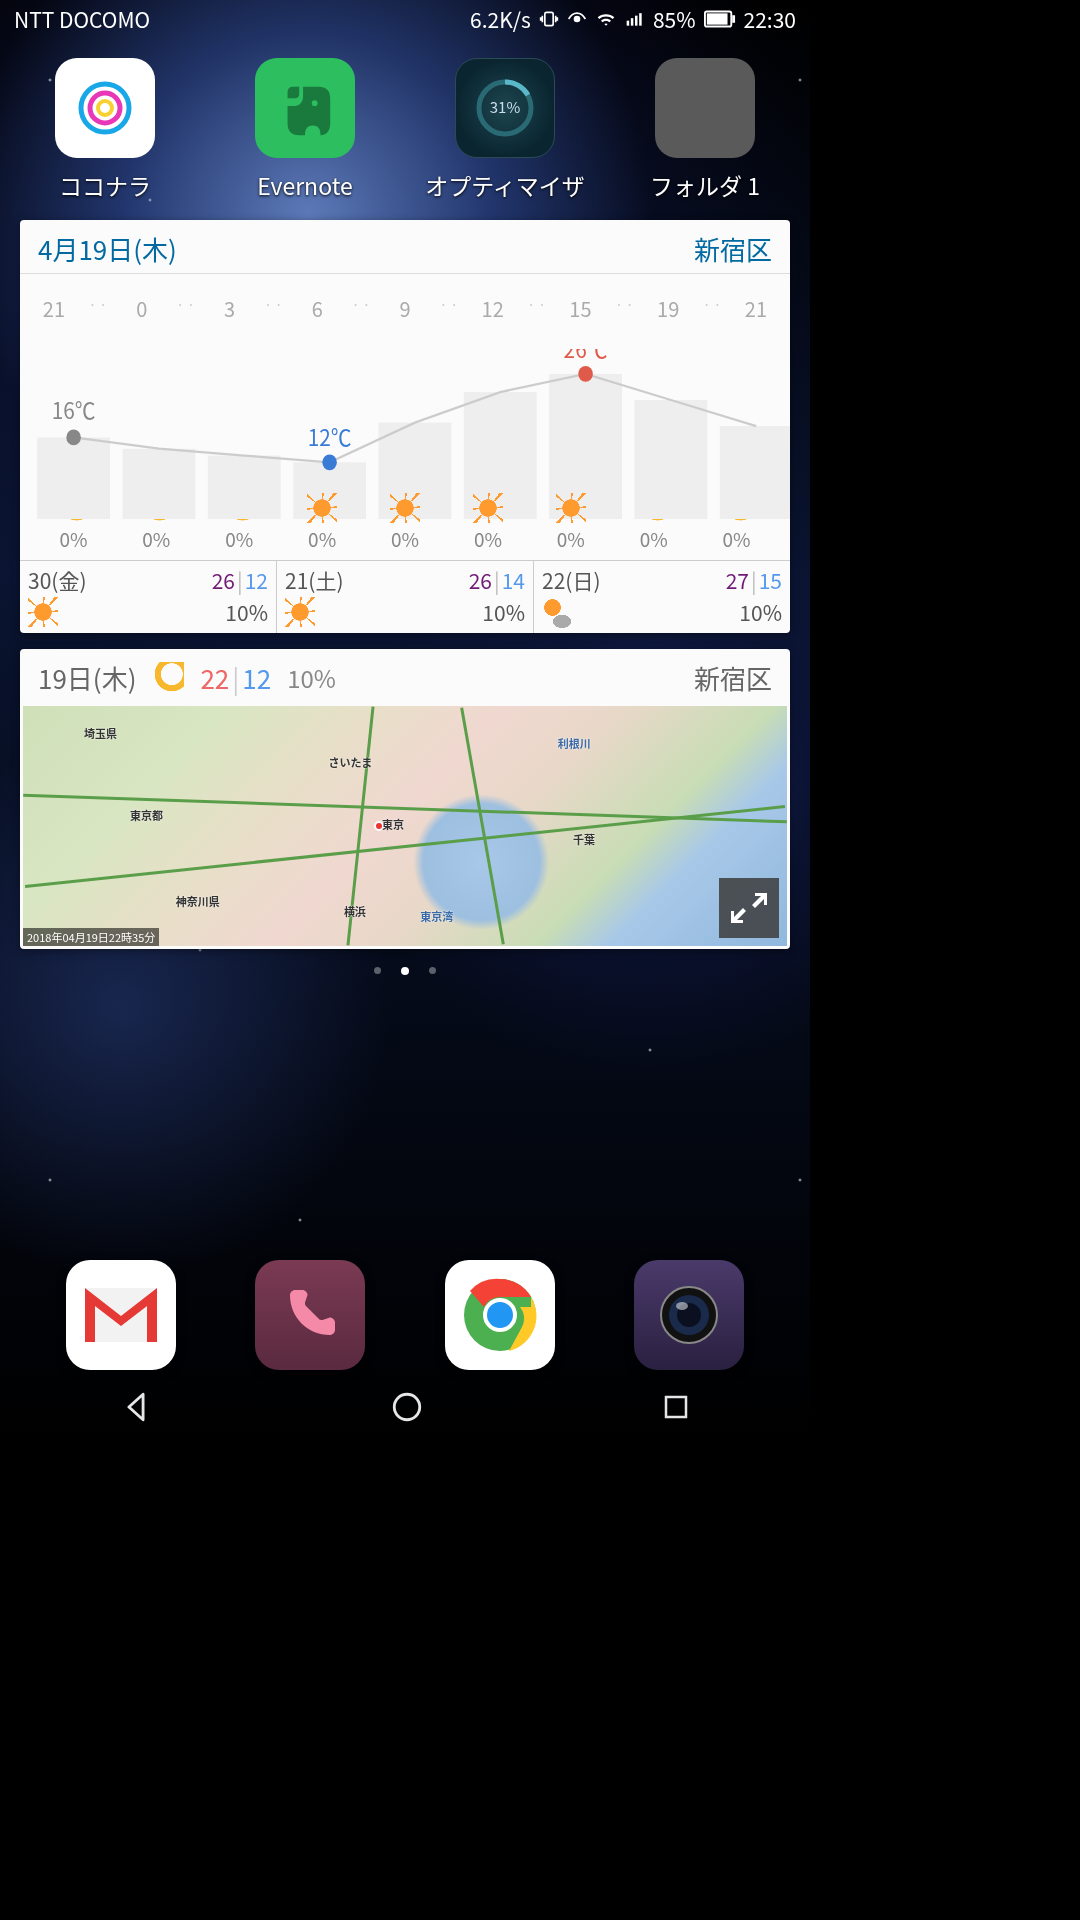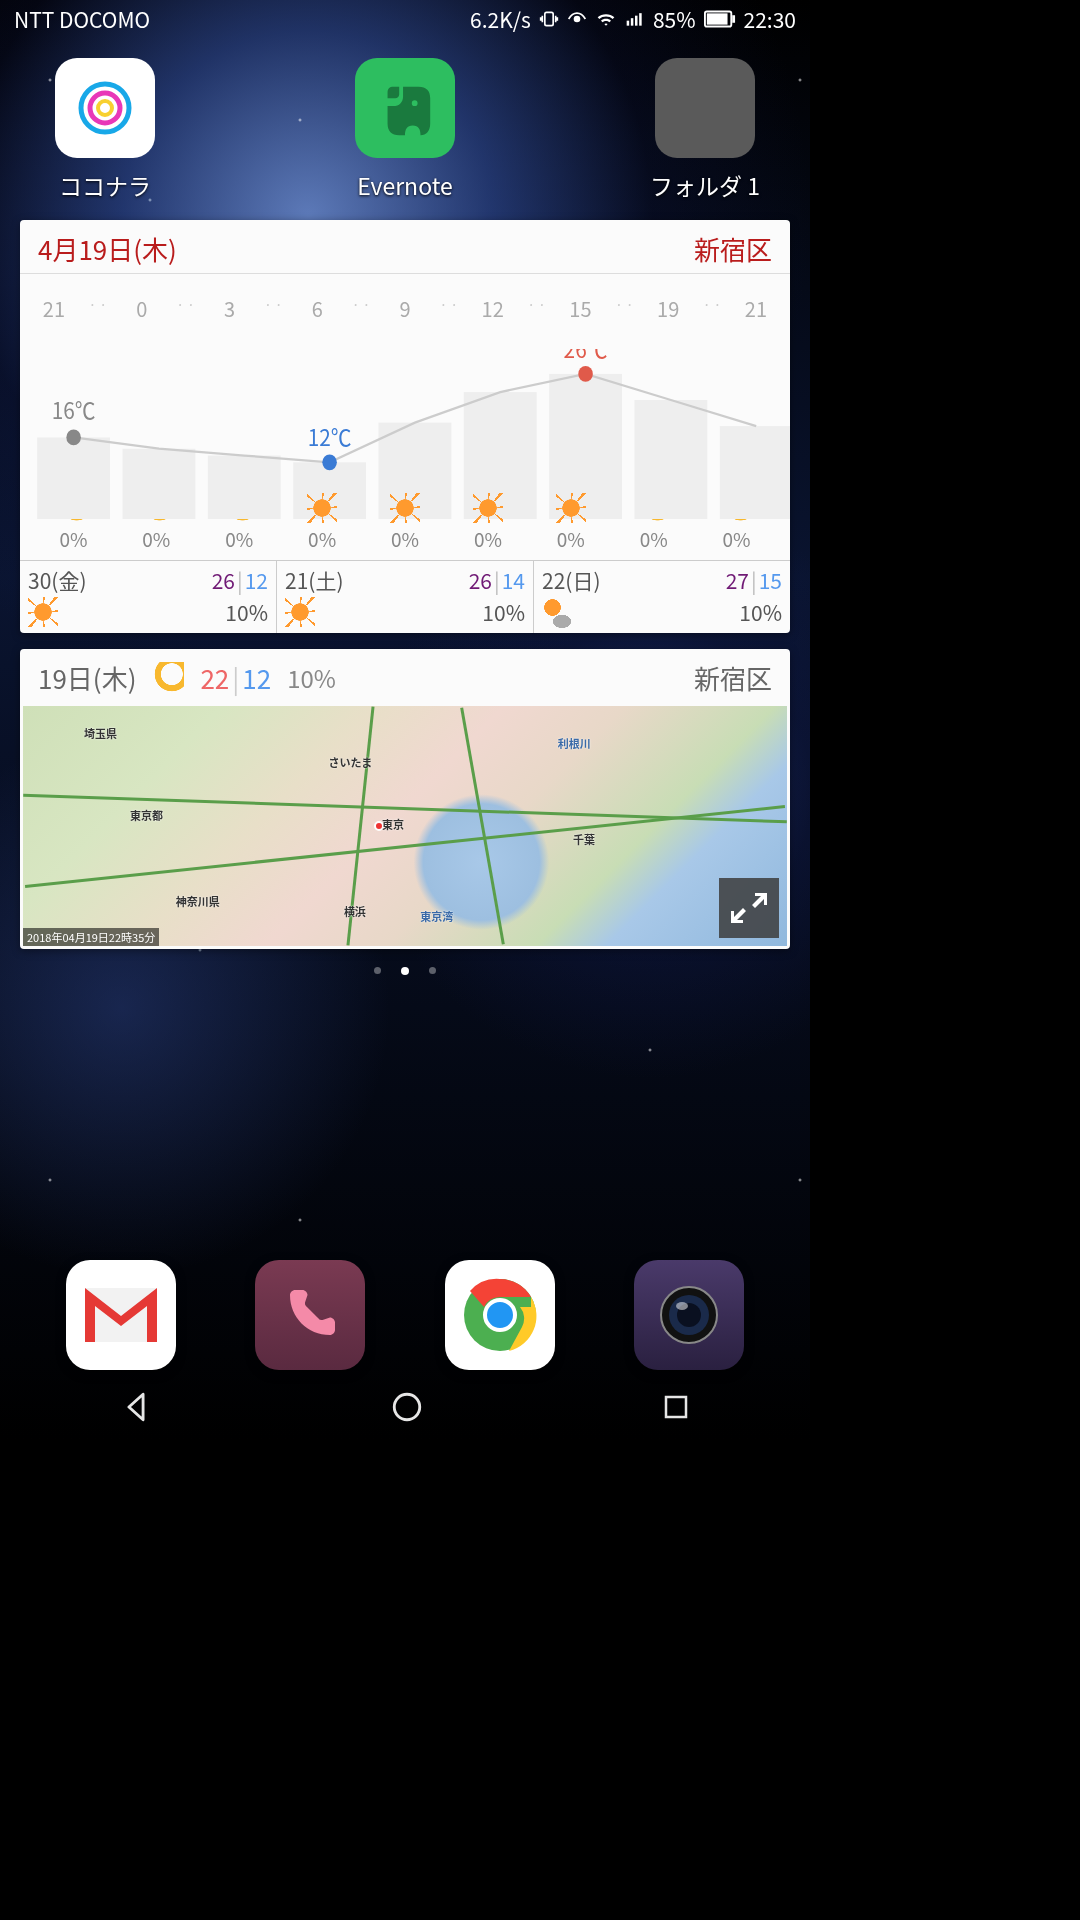--- a/index.html
+++ b/index.html
@@ -38,21 +38,21 @@
   .app .label { color:#fff; font-size:23px; text-shadow:0 1px 3px #000; white-space:nowrap; }
 
   .ic-coconala { background:#fff; }
   .ic-evernote { background:#2dbe60; }
   .ic-optimizer { background:radial-gradient(circle at 50% 50%,#1d4650 0%,#0a2530 70%); border:1px solid #2a4a55; }
   .ic-folder { background:#5a5a5a; display:grid; grid-template:1fr 1fr/1fr 1fr; gap:6px; padding:12px; }
   .ic-folder .mini { border-radius:6px; }
 
   
   .widget { position:relative; z-index:2; margin:18px 20px 0; background:#fbfbfb; border-radius:4px; overflow:hidden; box-shadow:0 2px 8px rgba(0,0,0,.4); }
-  .w-head { display:flex; justify-content:space-between; padding:10px 18px 6px; color:#b91c1c; font-size:26px; border-bottom:1px solid #ddd;gap:48px; }
+  .w-head { display:flex; justify-content:space-between; padding:10px 18px 6px; color:#0369a1; font-size:26px; border-bottom:1px solid #ddd;gap:48px; }
   .hourgraph { position:relative; height:170px; }
   .hourscale { display:flex; padding:2px 12px 0; color:#aaa; font-size:20px; }
   .hourscale span { flex:1; text-align:center;margin-top:18px; }
   .hourscale .dot { color:#ccc; font-size:14px; }
   .hourconds { display:flex; padding:0 12px 8px; }
   .hourcond { flex:1; display:flex; flex-direction:column; align-items:center; gap:2px; }
   .hourcond .wic { width:30px; height:30px; }
   .hourcond .pct { color:#888; font-size:19px; }
   .graph-svg { position:absolute; left:12px; right:12px; top:26px; bottom:0; }
 
@@ -165,20 +165,30 @@
     </div>
     <span class="label">ココナラ</span>
   </div>
   <div class="app">
     <div class="icon ic-evernote">
       <svg width="62" height="62" viewBox="0 0 64 64" fill="#1a7a3e">
           <path d="M20 10c-4 0-6 2-6 6v6h8c2 0 4-2 4-4v-8h-6zm10 0v10c0 6-4 10-10 10H14v18c0 8 4 12 12 12h6c0-6 2-10 8-10s8 4 8 10c6 0 10-4 10-12V22c0-8-4-12-12-12H30zm12 14c2 0 3 1 3 3s-1 3-3 3-3-1-3-3 1-3 3-3z"></path>
         </svg>
     </div>
     <span class="label">Evernote</span>
+  </div>
+  <div class="app">
+    <div class="icon ic-optimizer">
+      <svg width="70" height="70" viewBox="0 0 70 70">
+          <circle cx="35" cy="35" r="26" fill="none" stroke="#2a6a75" stroke-width="5"></circle>
+          <path d="M35 9 A26 26 0 0 1 58 22" fill="none" stroke="#5ab8c8" stroke-width="5"></path>
+          <text x="35" y="40" text-anchor="middle" fill="#cde" font-size="15">31%</text>
+        </svg>
+    </div>
+    <span class="label">オプティマイザ</span>
   </div>
   <div class="app">
     <div class="icon ic-folder">
       <div class="mini" style="background:linear-gradient(#7ec850,#4a9a30);"></div>
       <div class="mini" style="background:radial-gradient(circle at 70% 30%,#ffd860 30%,#6ab0e8 32%);"></div>
       <div class="mini"></div>
         <div class="mini"></div>
     </div>
     <span class="label">フォルダ 1</span>
   </div>

